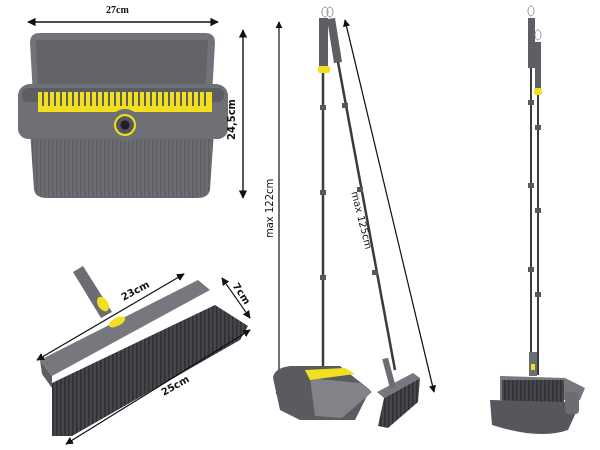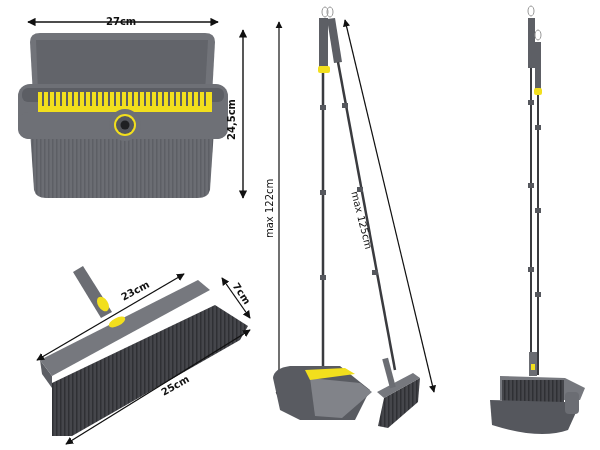--- a/index.html
+++ b/index.html
@@ -140,21 +140,21 @@
     <rect x="531" y="364" width="4" height="6" fill="#f2df1d"></rect>
 
     <path d="M500,376 L565,378 L585,388 L580,400 L500,400 Z" fill="#76787e"></path>
     <rect x="502" y="380" width="62" height="24" fill="url(#bristles)"></rect>
 
     <path d="M490,400 L565,402 L578,408 L568,430 Q540,440 492,425 Z" fill="#55575d"></path>
     <rect x="565" y="392" width="14" height="22" rx="4" fill="#6b6d73"></rect>
   </g>
 </svg>
 
-<div class="label" style="left:106px; top:16px;">27cm</div>
+<div class="label" style="left:106px; top:4px;font-family:Liberation Serif, serif;">27cm</div>
 <div class="label" style="left:226px; top:140px; transform: rotate(-90deg); transform-origin: left top;">24,5cm</div>
 
 <div class="label" style="left:120px; top:285px; transform: rotate(-28deg);">23cm</div>
 <div class="label" style="left:230px; top:288px; transform: rotate(57deg);">7cm</div>
 <div class="label" style="left:160px; top:380px; transform: rotate(-30deg);">25cm</div>
 
 <div class="label thin" style="left:264px; top:238px; transform: rotate(-90deg); transform-origin: left top;">max 122cm</div>
 <div class="label thin" style="left:360px; top:190px; transform: rotate(76deg); transform-origin: left top;">max 125cm</div>
 
 </body></html>

